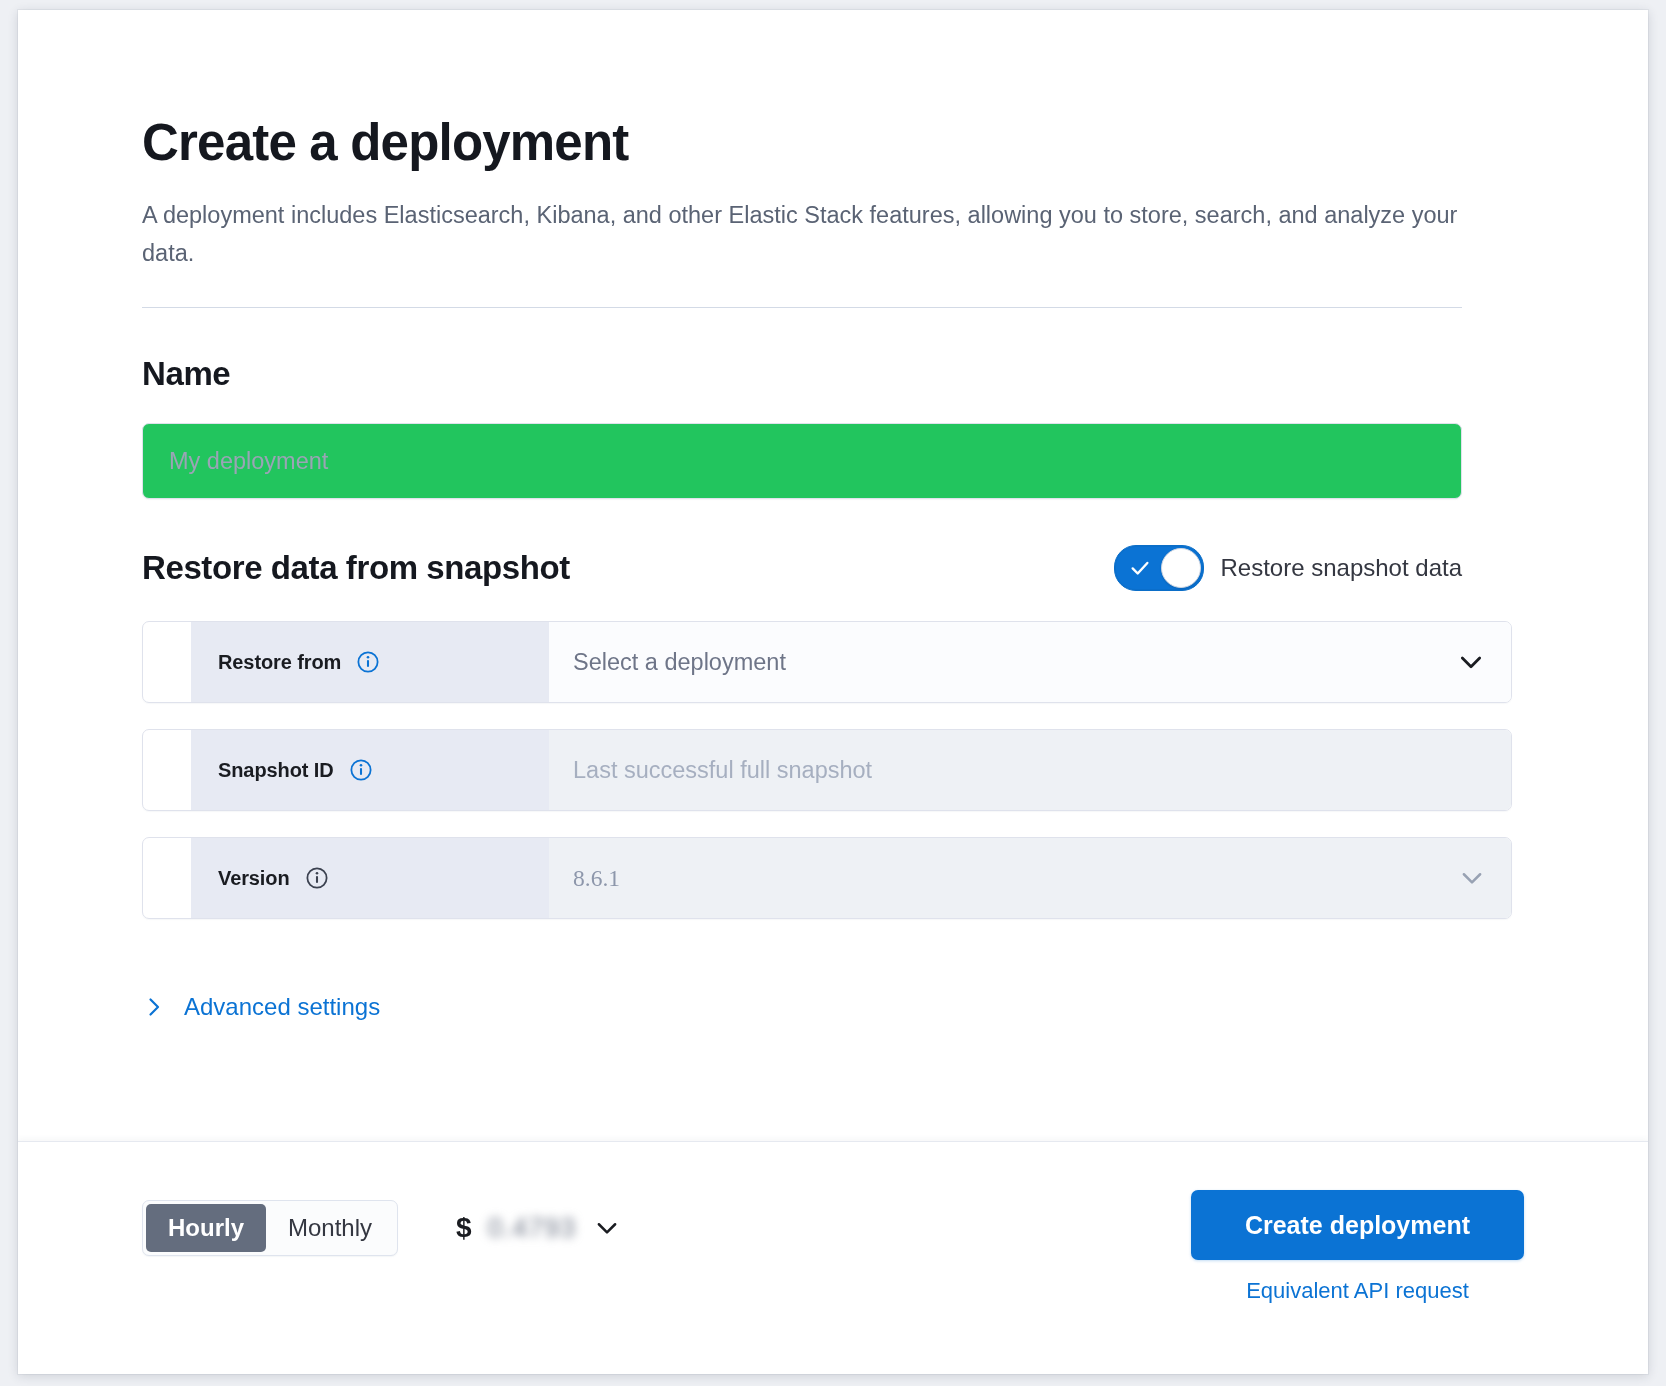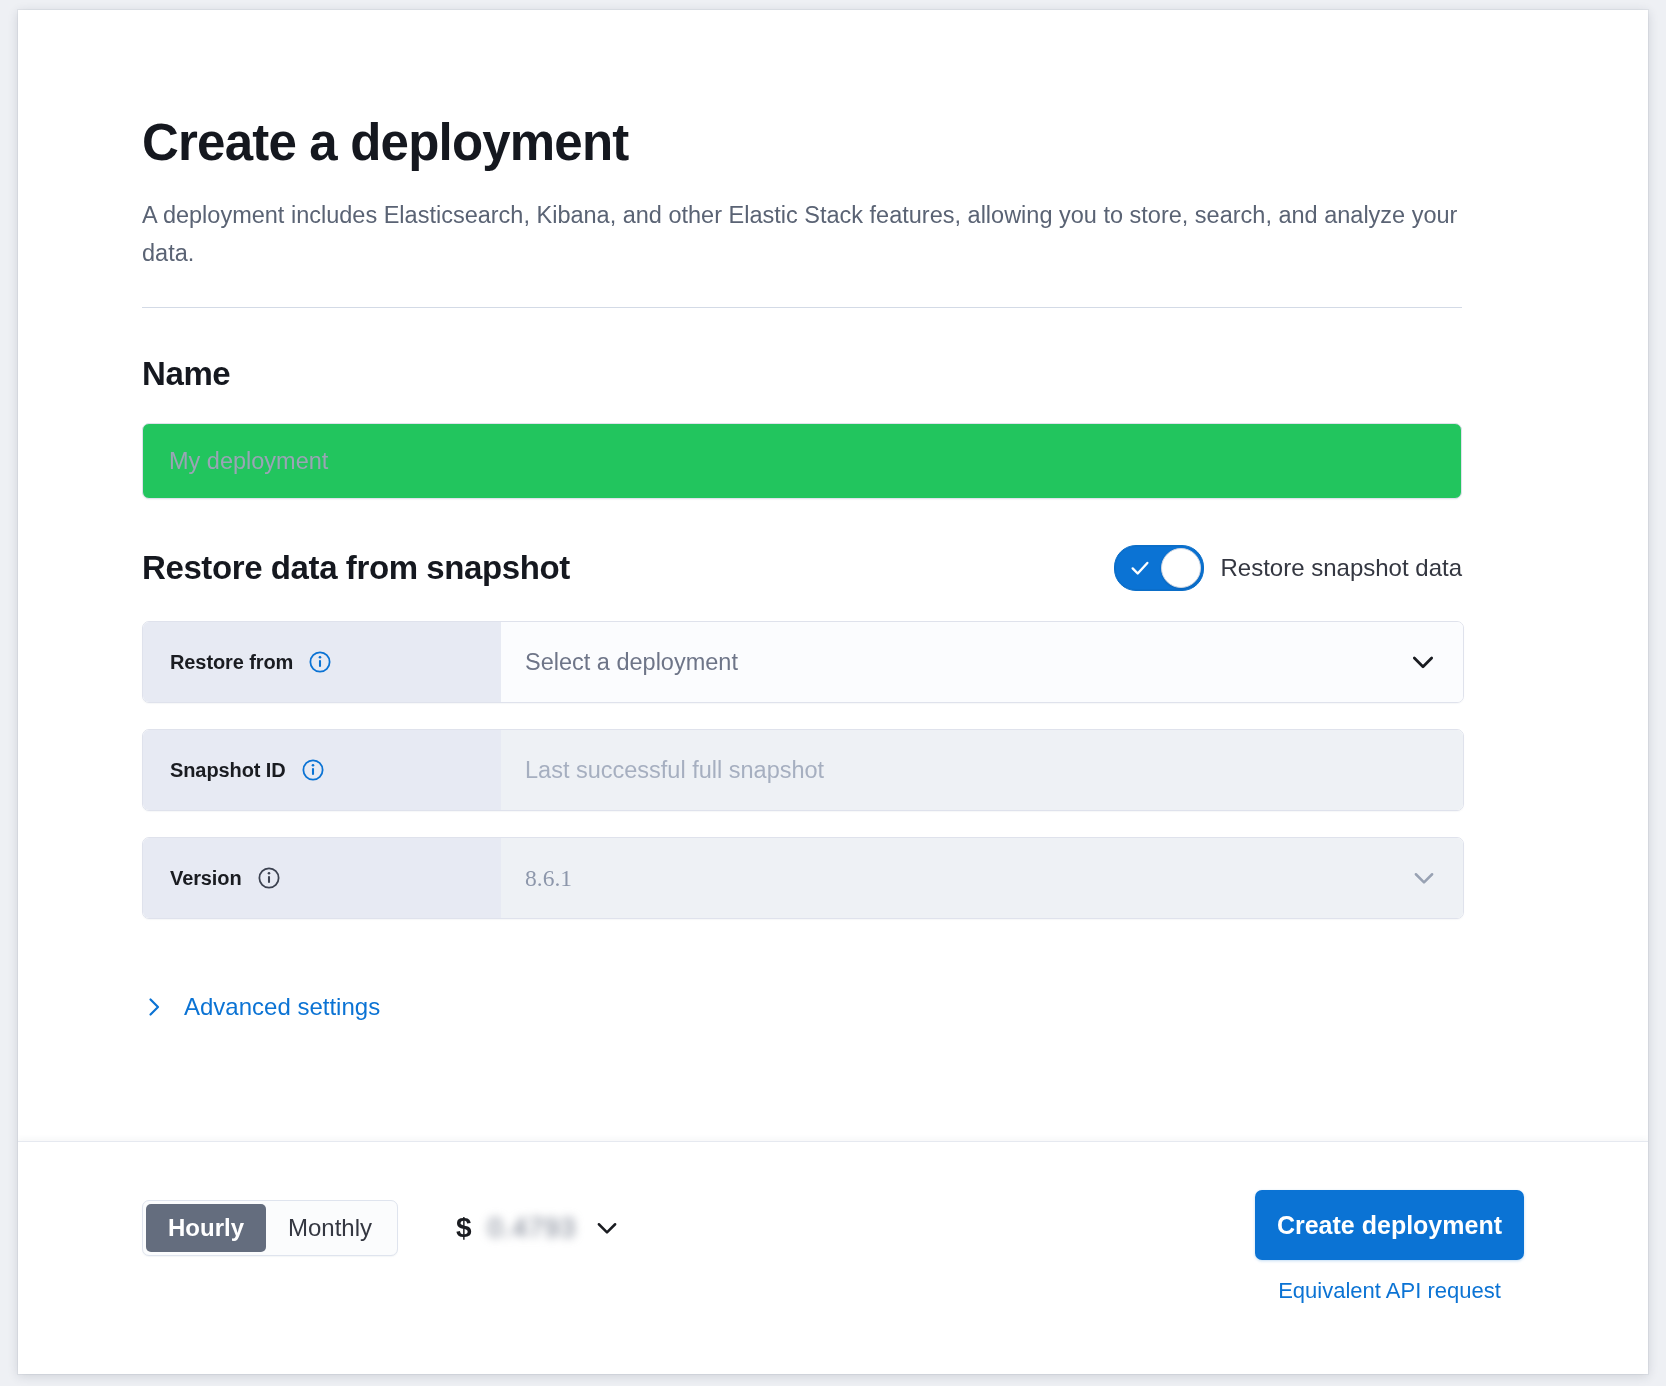--- a/index.html
+++ b/index.html
@@ -149,20 +149,21 @@
   .form-row {
     display: flex;
     align-items: stretch;
     width: 1320px;
     height: 80px;
     margin-bottom: 26px;
     border: 1px solid #dfe2ec;
     border-radius: 7px;
     overflow: hidden;
     box-shadow: 0 1px 1px rgba(152,162,179,0.08);
+    padding-left: 48px;
   }
   .row-label {
     flex: none;
     width: 358px;
     background: #e7eaf3;
     display: flex;
     align-items: center;
     gap: 16px;
     padding-left: 27px;
     box-sizing: border-box;
@@ -285,21 +286,21 @@
     align-items: center;
   }
   .create-btn {
     font-family: "Liberation Sans", sans-serif;
     background: #0b73d4;
     color: #ffffff;
     border: none;
     border-radius: 7px;
     font-size: 25px;
     font-weight: bold;
-    padding: 0 22px;
+    padding: 0 54px;
     height: 70px;
     cursor: pointer;
     box-shadow: 0 1px 3px rgba(11,115,212,0.25);
     white-space: nowrap;
   }
   .api-link {
     margin-top: 18px;
     font-size: 22px;
     color: #0b73d4;
     cursor: pointer;

